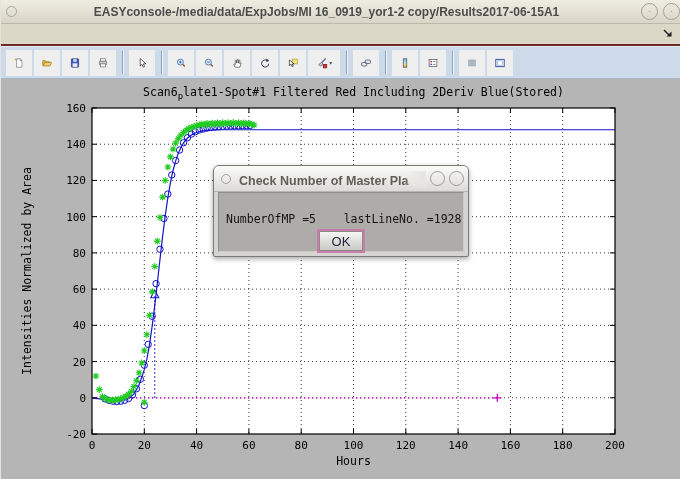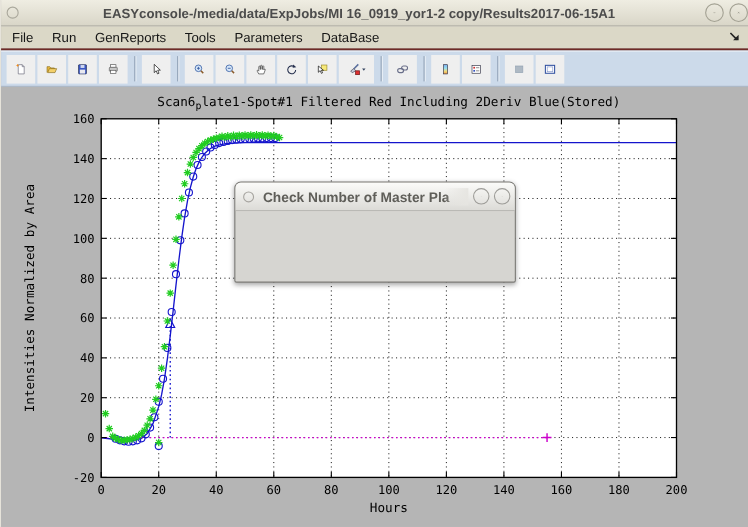--- a/index.html
+++ b/index.html
@@ -64,28 +64,20 @@
       </svg>
   </button>
   <button class="tb-btn">
     <svg width="11" height="11" viewBox="0 0 11 11">
         <path d="M3,3 L8,8 M8,3 L3,8" stroke="#7e7c72" stroke-width="1.4"></path>
       </svg>
   </button>
 </div>
 
 <div class="menubar">
-  <span id="menu-items" style="display:flex;gap:17px;">
-      <span class="menu-item">File</span>
-      <span class="menu-item">Run</span>
-      <span class="menu-item">GenReports</span>
-      <span class="menu-item">Tools</span>
-      <span class="menu-item">Parameters</span>
-      <span class="menu-item">DataBase</span>
-    </span>
   <span class="menu-arrow">
     <svg width="12" height="12" viewBox="0 0 12 12">
         <path d="M2,3 L8,9" stroke="#222" stroke-width="1.5"></path>
         <polygon points="9.5,9.5 9.5,4.5 4.5,9.5" fill="#222"></polygon>
       </svg>
   </span>
 </div>
 <div class="maroon-line"></div>
 
 <div class="toolbar">
@@ -412,13 +404,17 @@
       <svg width="9" height="9" viewBox="0 0 9 9">
           <polyline points="2,3 4.5,6 7,3" fill="none" stroke="#86847c" stroke-width="1.3"></polyline>
         </svg>
     </button>
     <button class="dlg-btn">
       <svg width="9" height="9" viewBox="0 0 9 9">
           <path d="M2,2 L7,7 M7,2 L2,7" stroke="#86847c" stroke-width="1.3"></path>
         </svg>
     </button>
   </div>
+  <div class="dlg-body">
+    <div class="dlg-msg">NumberOfMP =5    lastLineNo. =1928</div>
+    <button class="dlg-ok">OK</button>
+  </div>
 </div>
 
 </body></html>

